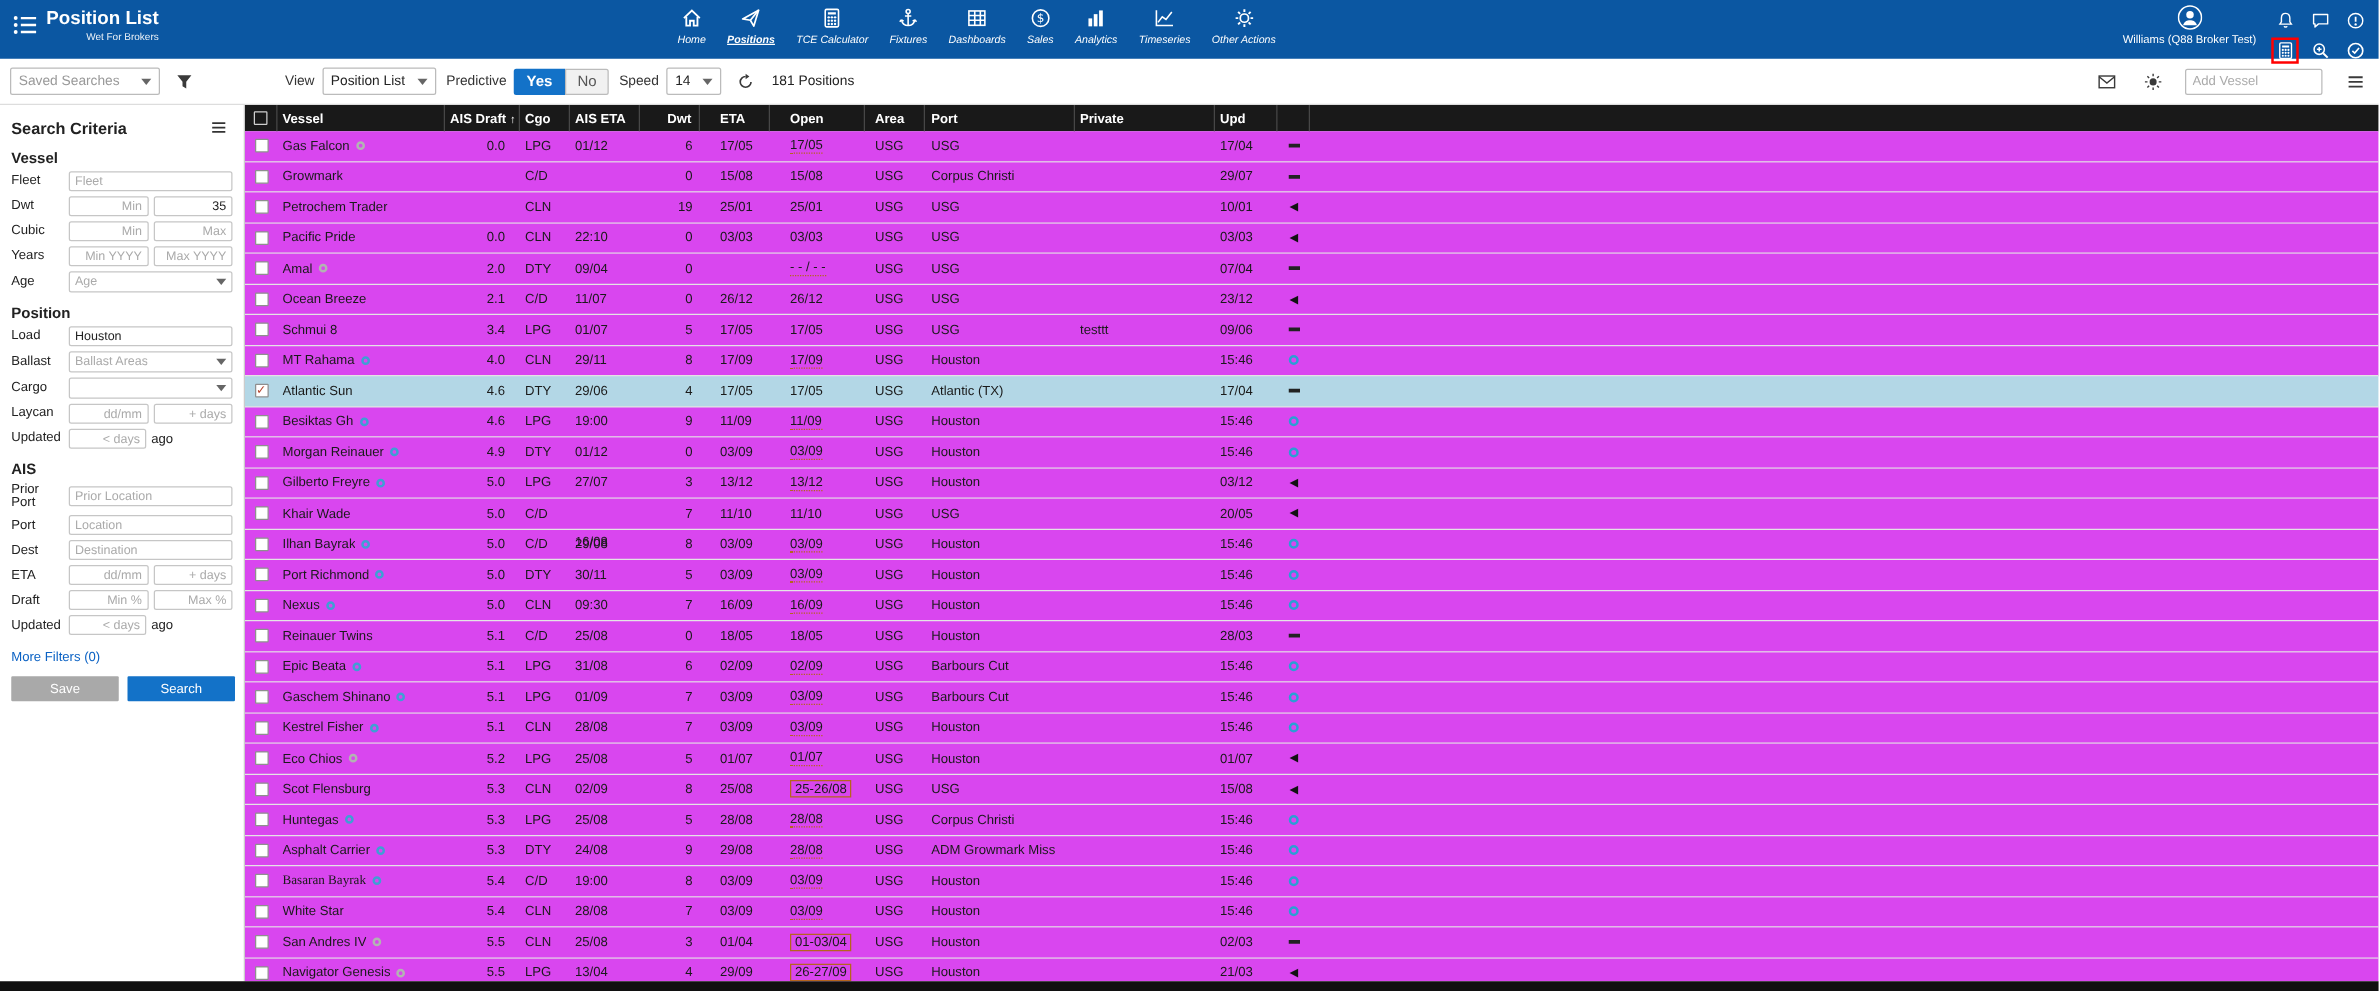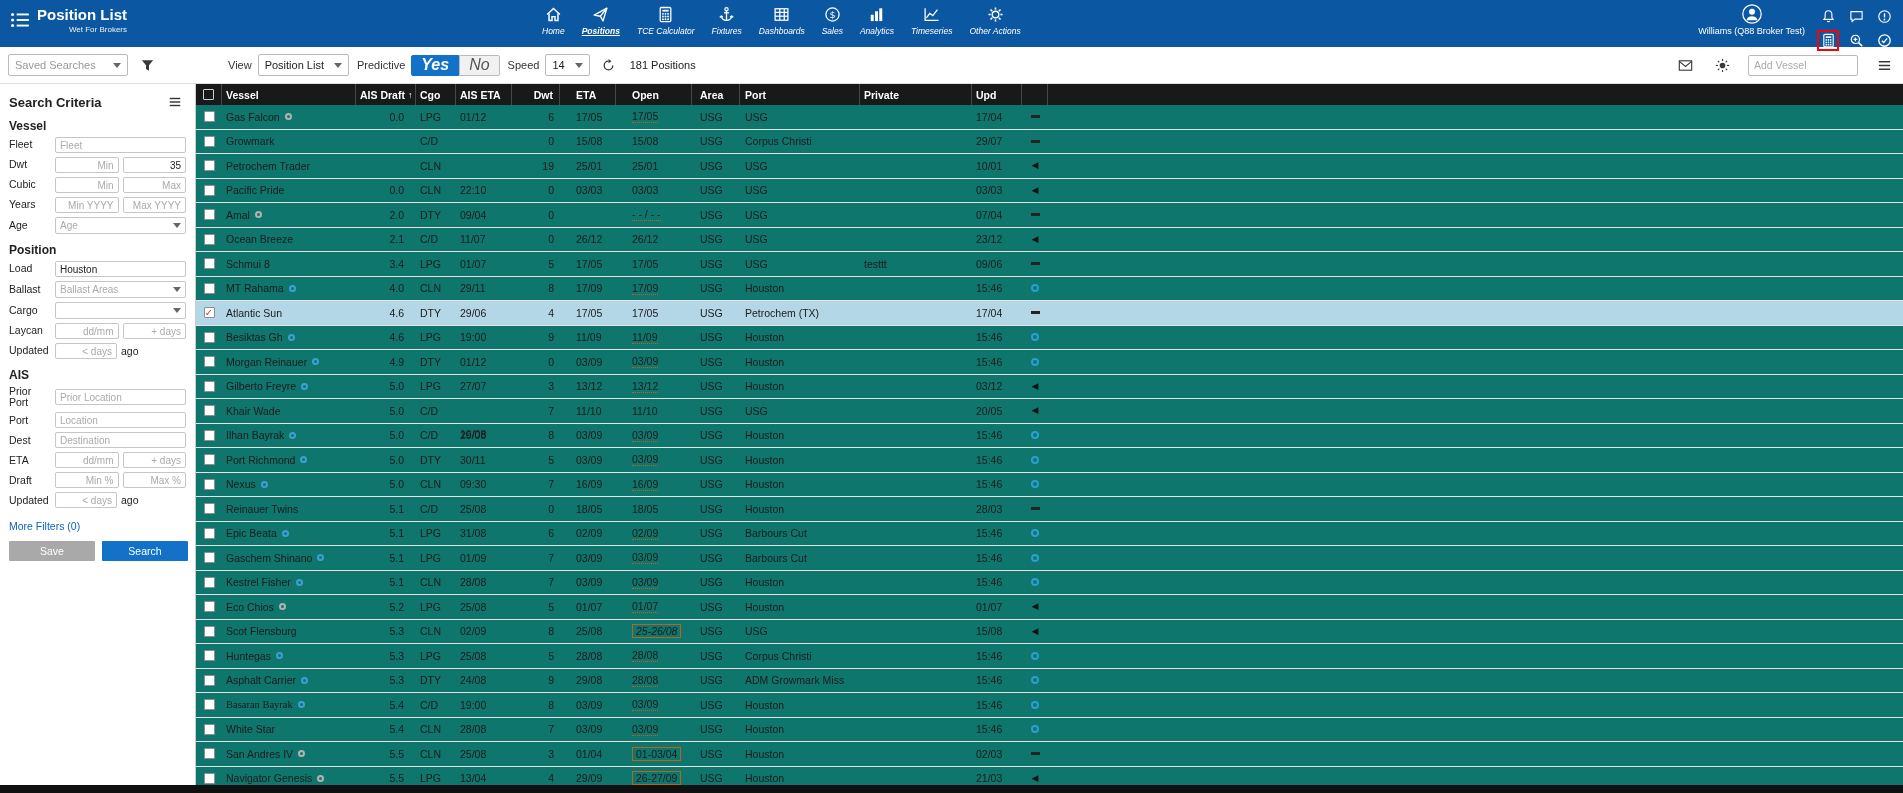--- a/index.html
+++ b/index.html
@@ -35,21 +35,21 @@
   
   .toolbar { height:37px; display:flex; align-items:center; border-bottom:1px solid #ddd; padding:0 8px; gap:8px; font-size:11px; color:#333; background:#fff; }
   .combo { width:120px; height:22px; border:1px solid #bbb; border-radius:2px; display:flex; align-items:center; justify-content:space-between; padding:0 6px; color:#999; background:#fff; cursor:pointer; }
   .caret { width:0; height:0; border-left:4px solid transparent; border-right:4px solid transparent; border-top:5px solid #666; }
   .tool-icon { background:none; border:none; color:#3a3a3a; width:22px; height:22px; display:flex; align-items:center; justify-content:center; cursor:pointer; padding:0; }
   .tool-icon svg { width:15px; height:15px; }
   .view-group { margin-left:62px; display:flex; align-items:center; gap:6px; }
   .select-box { height:22px; border:1px solid #bbb; border-radius:2px; background:#fff; display:flex; align-items:center; gap:10px; padding:0 6px; font-size:11px; color:#222; cursor:pointer; }
   .grp { display:flex; align-items:center; gap:6px; }
   .toggle { display:flex; }
-  .toggle-btn { height:21px; padding:0 9px; font-size:16px; border:1px solid #bbb; background:#f1f1f1; color:#555; cursor:pointer;font-style:italic; }
+  .toggle-btn { height:21px; padding:0 9px; font-size:12px; border:1px solid #bbb; background:#f1f1f1; color:#555; cursor:pointer; }
   .toggle-btn.on { background:#1372c8; color:#fff; border-color:#1372c8; font-weight:bold; border-radius:2px 0 0 2px; }
   .toggle-btn.off { border-radius:0 2px 2px 0; }
   .positions-count { font-size:11px; color:#222; margin-left:2px; }
   .toolbar-right { margin-left:auto; display:flex; align-items:center; gap:15px; }
   .add-vessel { width:110px; height:21px; border:1px solid #bbb; border-radius:2px; font-size:10.5px; padding:0 5px; font-family:inherit; }
   .add-vessel::placeholder { color:#aaa; }
 
   
   .sidebar { position:absolute; left:0; top:84px; width:196px; bottom:8px; border-right:1px solid #ccc; padding:10px 9px 0 9px; font-size:10.5px; color:#222; background:#fff; overflow:hidden; }
   .side-head { display:flex; justify-content:space-between; align-items:center; margin-bottom:2px; }
@@ -74,21 +74,21 @@
   .btn-search { background:#1372c8; }
 
   
   .tablewrap { position:absolute; left:196px; top:84px; right:0; bottom:8px; overflow:hidden; background:#fff; }
   .thead { display:flex; background:#191919; color:#fff; height:21px; align-items:stretch; font-size:10.5px; font-weight:bold; }
   .th { display:flex; align-items:center; border-right:1px solid #474747; white-space:nowrap; overflow:hidden; }
   .th.r { justify-content:flex-end; }
   .th.c { justify-content:center; }
   .th-fill { flex:1; }
   .sort-arrow { margin-left:3px; font-size:9px; }
-  .row { display:flex; height:24.5px; align-items:center; border-bottom:1px solid #e4e4e4; font-size:10.5px; background:#0f766e; cursor:default; }
+  .row { display:flex; height:24.5px; align-items:center; border-bottom:1px solid #e4e4e4; font-size:10.5px; background:#d946ef; cursor:default; }
   .row.selected { background:#b3d7e6; }
   .td { white-space:nowrap; overflow:hidden; display:flex; align-items:center; height:100%; }
   .td.r { justify-content:flex-end; }
   .td.c { justify-content:center; }
   .td-fill { flex:1; }
   .checkbox { width:11px; height:11px; border:1px solid #8f8f8f; background:#fff; display:inline-flex; align-items:center; justify-content:center; border-radius:1px; cursor:pointer; flex:0 0 auto; }
   .checkbox.dark { border-color:#cfcfcf; background:transparent; }
   .checkbox.checked::after { content:"✓"; font-size:10px; color:#b5432c; font-weight:bold; line-height:1; }
   .vname { overflow:hidden; text-overflow:ellipsis; }
   .ais-dot { width:7px; height:7px; border-radius:50%; border:2px solid #3f9fd4; margin-left:5px; flex:0 0 auto; }
@@ -939,21 +939,21 @@
         <div class="td l" style="width: 56px; padding-left: 16px; padding-right: 4px;">
           <span>17/05</span>
         </div>
         <div class="td l" style="width: 76px; padding-left: 16px; padding-right: 4px;">
           <span class="open-plain">17/05</span>
         </div>
         <div class="td l" style="width: 48px; padding-left: 8px; padding-right: 4px;">
           <span>USG</span>
         </div>
         <div class="td l" style="width: 120px; padding-left: 5px; padding-right: 4px;">
-          <span>Petrochem (TX)</span>
+          <span>Atlantic (TX)</span>
         </div>
         <div class="td l" style="width: 112px; padding-left: 4px; padding-right: 4px;">
           <span></span>
         </div>
         <div class="td l" style="width: 50px; padding-left: 4px; padding-right: 4px;">
           <span>17/04</span>
         </div>
         <div class="td c" style="width: 26px; padding-left: 0px; padding-right: 0px;">
           <span class="upd-dash"></span>
         </div>
@@ -1488,21 +1488,21 @@
         </div>
         <div class="td l" style="width: 56px; padding-left: 4px; padding-right: 4px;">
           <span>02/09</span>
         </div>
         <div class="td r" style="width: 48px; padding-left: 4px; padding-right: 6px;">
           <span>8</span>
         </div>
         <div class="td l" style="width: 56px; padding-left: 16px; padding-right: 4px;">
           <span>25/08</span>
         </div>
-        <div class="td l" style="width: 76px; padding-left: 16px; padding-right: 4px; font-style: italic;">
+        <div class="td l" style="width: 76px; padding-left: 16px; padding-right: 4px;">
           <span class="open-boxed">25-26/08</span>
         </div>
         <div class="td l" style="width: 48px; padding-left: 8px; padding-right: 4px;">
           <span>USG</span>
         </div>
         <div class="td l" style="width: 120px; padding-left: 5px; padding-right: 4px;">
           <span>USG</span>
         </div>
         <div class="td l" style="width: 112px; padding-left: 4px; padding-right: 4px;">
           <span></span>

